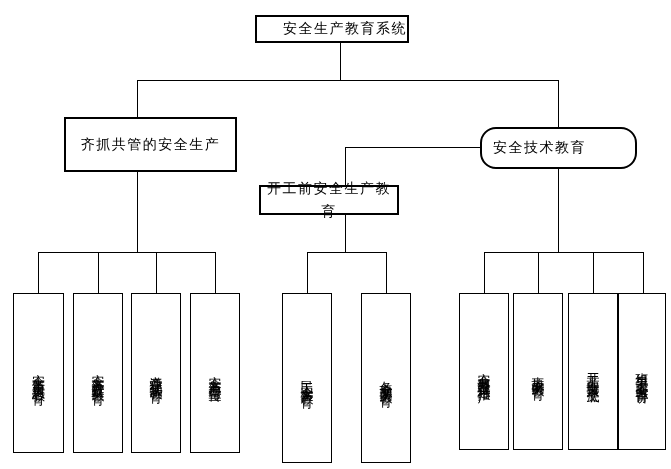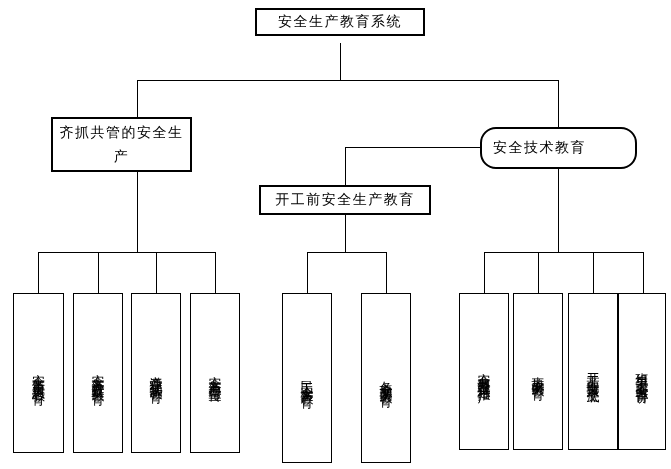--- a/index.html
+++ b/index.html
@@ -34,41 +34,41 @@
   }
   .line { position: absolute; background: #000000; }
   .two-line { flex-direction: column; }
   .left-align { justify-content: flex-start; padding-left: 11px; text-align: left; }
 </style>
 </head>
 <body>
 
 <div class="canvas">
 
-  <div class="box branch-font" style="left:255px; top:8px; width:170px; height:28px;">
+  <div class="box branch-font" style="left:255px; top:15px; width:154px; height:28px;justify-content:flex-end;">
     <span>安全生产教育系统</span>
   </div>
 
   <div class="line" style="left:340px; top:43px; width:1px; height:37px;"></div>
   <div class="line" style="left:137px; top:80px; width:422px; height:1px;"></div>
   <div class="line" style="left:137px; top:80px; width:1px; height:37px;"></div>
   <div class="line" style="left:558px; top:80px; width:1px; height:47px;"></div>
 
-  <div class="box branch-font two-line" style="left:51px; top:117px; width:141px; height:55px;align-items:flex-end;">
+  <div class="box branch-font two-line" style="left:64px; top:117px; width:173px; height:55px;">
     <div>齐抓共管的安全生产</div>
   </div>
 
   <div class="box branch-font left-align" style="left:480px; top:127px; width:157px; height:42px;border-radius:16px;">
     <span>安全技术教育</span>
   </div>
 
   <div class="line" style="left:345px; top:147px; width:135px; height:1px;"></div>
   <div class="line" style="left:345px; top:147px; width:1px; height:38px;"></div>
 
-  <div class="box branch-font" style="left:259px; top:185px; width:172px; height:30px;">
+  <div class="box branch-font" style="left:259px; top:185px; width:140px; height:30px;">
     <span>开工前安全生产教育</span>
   </div>
 
   <div class="line" style="left:137px; top:172px; width:1px; height:80px;"></div>
   <div class="line" style="left:38px; top:252px; width:178px; height:1px;"></div>
   <div class="line" style="left:38px;  top:252px; width:1px; height:41px;"></div>
   <div class="line" style="left:98px;  top:252px; width:1px; height:41px;"></div>
   <div class="line" style="left:156px; top:252px; width:1px; height:41px;"></div>
   <div class="line" style="left:215px; top:252px; width:1px; height:41px;"></div>
 

